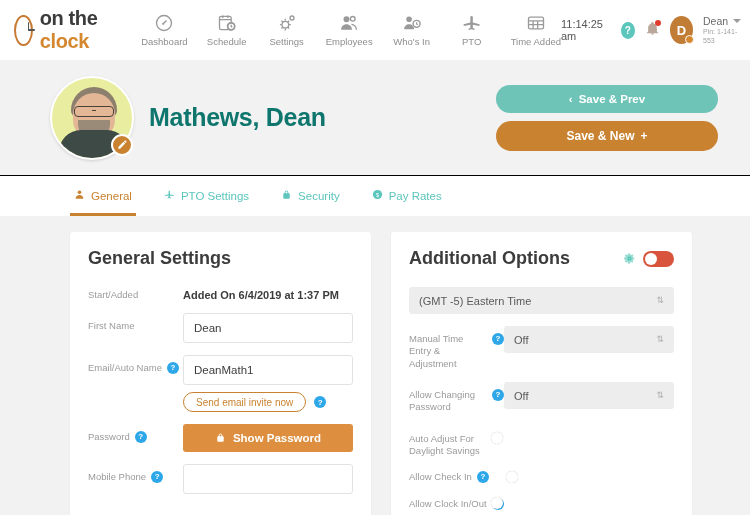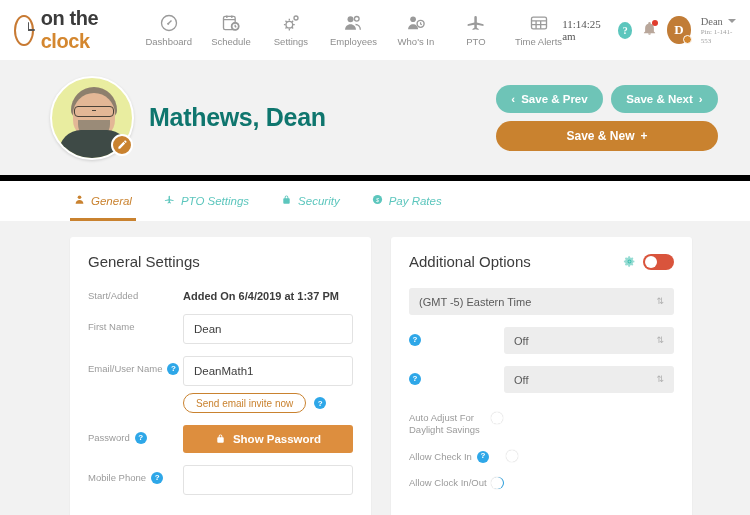--- a/index.html
+++ b/index.html
@@ -33,21 +33,21 @@
 
   .nav { display: flex; gap: 18px; margin-left: 40px; align-items: center; }
   .nav-item {
     display: flex; flex-direction: column; align-items: center;
     gap: 3px; cursor: pointer; min-width: 42px;
   }
   .nav-icon { color: #9a9a9a; display: block; height: 20px; }
   .nav-label { font-size: 9.5px; color: #8e8e8e; white-space: nowrap; }
 
   .top-right {
-    margin-left: auto; display: flex; align-items: center; gap: 10px; font-family: Liberation Serif, serif;
+    margin-left: auto; display: flex; align-items: center; gap: 10px;
   }
   .clock-time { font-size: 11px; color: #555; }
   .help-badge {
     width: 17px; height: 17px; border-radius: 50%;
     background: #5cc6bd; color: #fff; font-size: 10px; font-weight: bold;
     display: flex; align-items: center; justify-content: center;
   }
   .bell { position: relative; color: #b9a79b; }
   .bell-dot {
     position: absolute; top: -1px; right: -1px;
@@ -130,21 +130,21 @@
   .btn {
     border: none; border-radius: 16px; cursor: pointer;
     font-family: inherit; color: #fff; font-size: 11.5px; font-weight: bold;
     display: flex; align-items: center; justify-content: center; gap: 6px;
     height: 28px;
   }
   .btn-teal { background: #6ec4b7; flex: 1; }
   .btn-orange { background: #c9822f; width: 100%; height: 30px; font-size: 12px; }
 
   
-  .tabs-wrap { background: #fff; padding: 0 0 0 70px; border-top: 6px solid #000000; font-style: italic; }
+  .tabs-wrap { background: #fff; padding: 0 0 0 70px; border-top: 1px solid #000000; }
   .tabs { display: flex; gap: 24px; }
   .tab {
     display: flex; align-items: center; gap: 6px;
     padding: 13px 4px 11px; font-size: 11.5px;
     color: #5cc6bd; cursor: pointer;
     border-bottom: 3px solid transparent;
   }
   .tab.active { color: #c9822f; border-bottom-color: #c9822f; }
 
   
@@ -154,21 +154,21 @@
   }
   .card {
     background: #fff; border-radius: 3px; flex: 1;
     box-shadow: 0 1px 2px rgba(0,0,0,.07);
     padding: 16px 18px 18px;
   }
   .card-head {
     display: flex; align-items: center; justify-content: space-between;
     margin-bottom: 18px;
   }
-  .card-title { font-size: 15px; font-weight: normal; color: #3c3c3c; }
+  .card-title { font-size: 18px; font-weight: bold; color: #3c3c3c; }
   .head-tools { display: flex; align-items: center; gap: 7px; }
   .toggle-red {
     width: 31px; height: 16px; border-radius: 8px;
     background: #d9543c; position: relative; cursor: pointer;
   }
   .toggle-red::after {
     content: ""; position: absolute; width: 12px; height: 12px;
     border-radius: 50%; background: #fff; left: 2px; top: 2px;
   }
 
@@ -309,21 +309,21 @@
       <span class="nav-label">PTO</span>
     </div>
 
     <div class="nav-item">
       <span class="nav-icon">
         <svg width="20" height="20" viewBox="0 0 24 24" fill="none" stroke="currentColor" stroke-width="1.6">
           <rect x="3" y="5" width="18" height="14" rx="2"></rect>
             <path d="M3 9.5h18M3 14h18M8.5 9.5V19M14 9.5V19"></path>
         </svg>
       </span>
-      <span class="nav-label">Time Alerts</span>
+      <span class="nav-label">Time Added</span>
     </div>
 
   </div>
 
   <div class="top-right">
     <span class="clock-time">11:14:25 am</span>
     <span class="help-badge">?</span>
     <span class="bell">
       <svg width="15" height="15" viewBox="0 0 24 24" fill="currentColor">
         <path d="M12 22a2.2 2.2 0 0 0 2.2-2.1H9.8A2.2 2.2 0 0 0 12 22zm7-5.3V11c0-3.3-1.9-6-5-6.6V3.6a2 2 0 1 0-4 0v.8C6.9 5 5 7.7 5 11v5.7l-2 1.9v1h18v-1z"></path>
@@ -361,24 +361,20 @@
   </div>
 
   <div class="profile-name">Mathews, Dean</div>
 
   <div class="save-actions">
     <div class="save-row">
       <button class="btn btn-teal">
         <span>‹</span>
         <span>Save &amp; Prev</span>
       </button>
-      <button class="btn btn-teal">
-        <span>Save &amp; Next</span>
-        <span>›</span>
-      </button>
     </div>
     <button class="btn btn-orange">
       <span>Save &amp; New</span>
       <span>+</span>
     </button>
   </div>
 </div>
 
 <div class="tabs-wrap">
   <div class="tabs">
@@ -446,21 +442,21 @@
         <span>First Name</span>
       </div>
       <div class="fctrl">
         <input class="input" value="Dean" style="">
       </div>
     </div>
 
 
     <div class="frow">
       <div class="flabel">
-        <span>Email/User Name</span>
+        <span>Email/Auto Name</span>
         <span class="qmark">?</span>
       </div>
       <div class="fctrl">
         <input class="input" value="DeanMath1" style="">
         <div class="pill-row">
           <button class="pill-btn">Send email invite now</button>
           <span class="qmark">?</span>
         </div>
       </div>
     </div>
@@ -513,32 +509,34 @@
       <div class="fctrl">
         <div class="select">
           <span>(GMT -5) Eastern Time</span>
           <span class="arrows">⇅</span>
         </div>
       </div>
     </div>
 
     <div class="frow">
       <div class="flabel">
+        <span>Manual Time Entry &amp; Adjustment</span>
         <span class="qmark">?</span>
       </div>
       <div class="fctrl">
         <div class="select">
           <span>Off</span>
           <span class="arrows">⇅</span>
         </div>
       </div>
     </div>
 
     <div class="frow">
       <div class="flabel">
+        <span>Allow Changing Password</span>
         <span class="qmark">?</span>
       </div>
       <div class="fctrl">
         <div class="select">
           <span>Off</span>
           <span class="arrows">⇅</span>
         </div>
       </div>
     </div>
 

